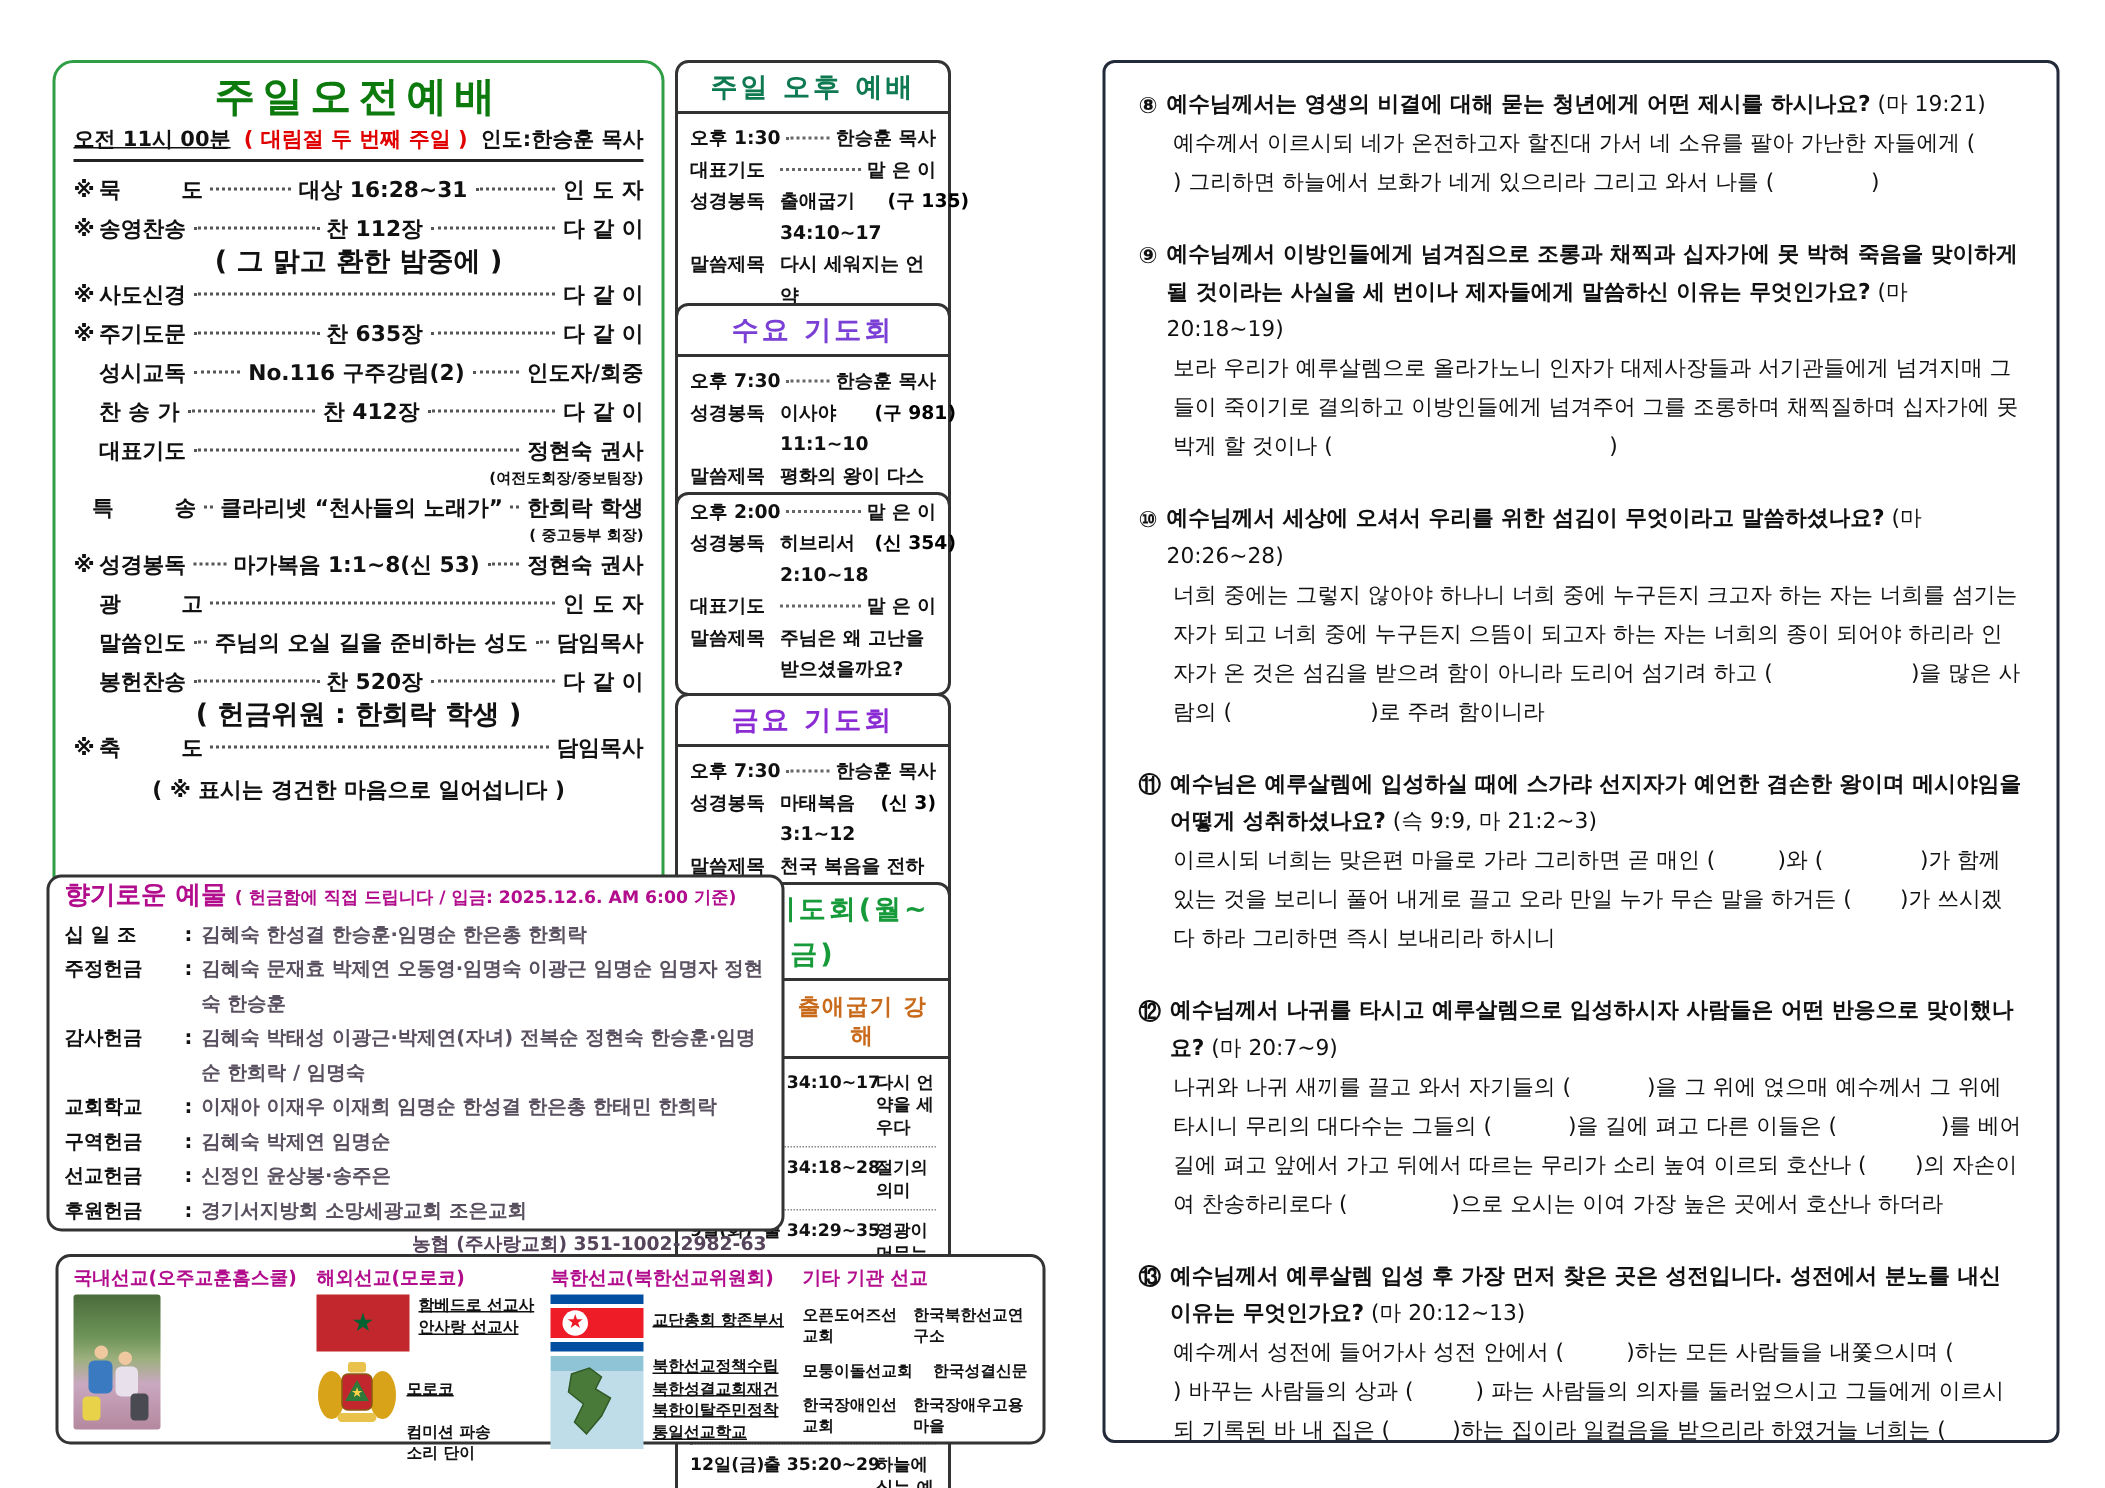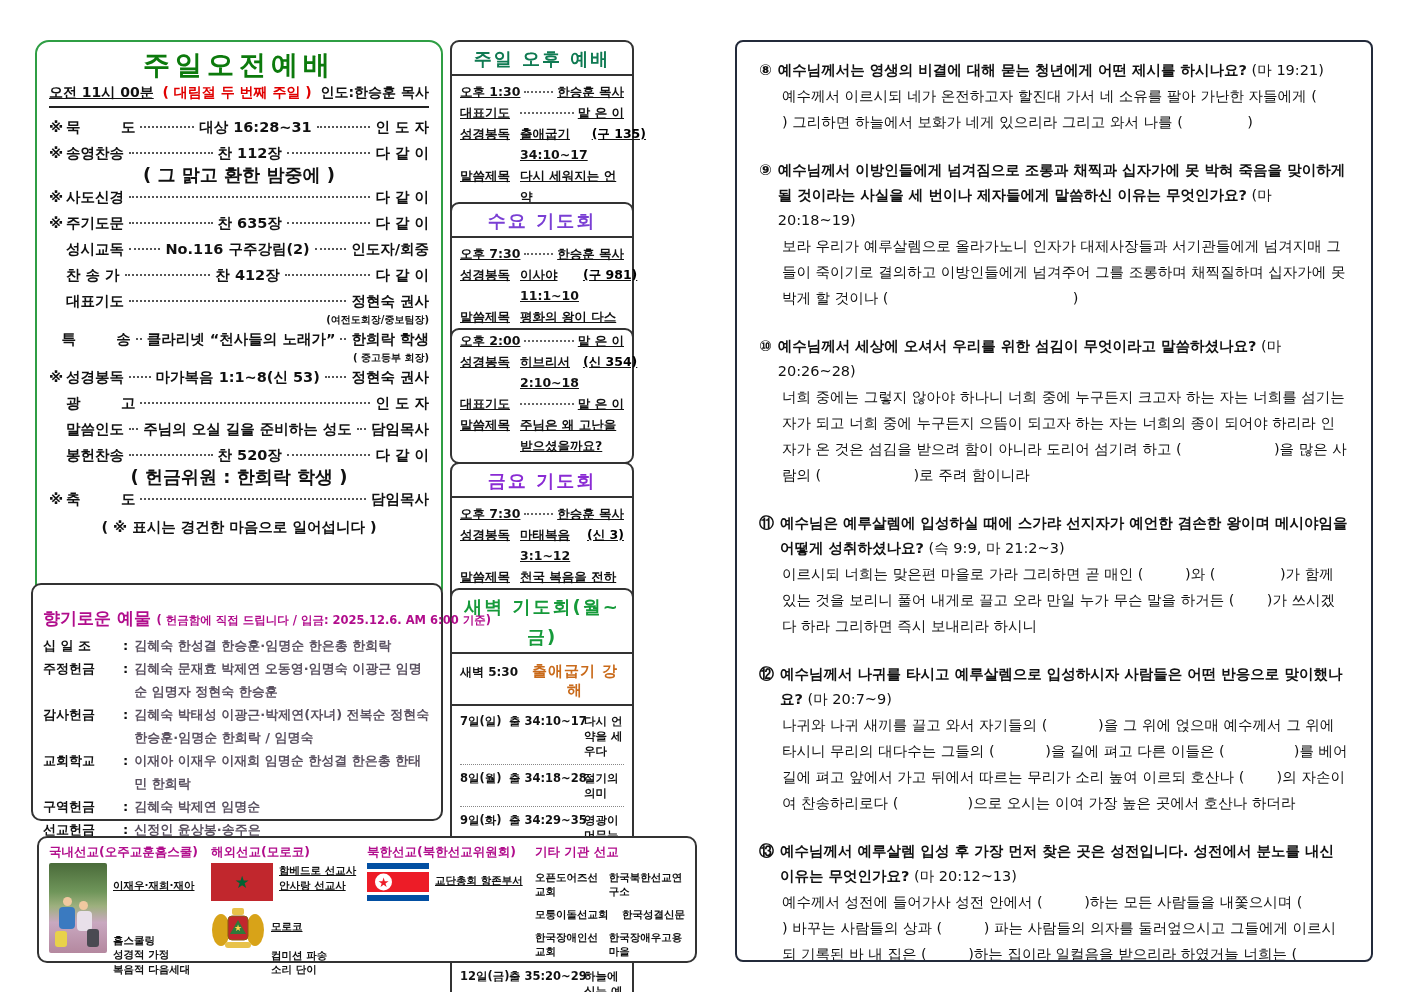--- a/index.html
+++ b/index.html
@@ -26,37 +26,37 @@
   
   .sbox{left:450px;width:184px;border:2px solid #333;border-radius:9px;padding:0 8px 6px;}
   #afternoon{top:40px;min-height:155px;}
   #wed{top:202px;min-height:119px;}
   #thu{top:328px;min-height:128px;}
   #fri{top:462px;min-height:117px;}
   #dawn{top:588px;min-height:236px;}
   .b-title{text-align:center;font-size:18px;font-weight:900;letter-spacing:2px;line-height:30px;
            border-bottom:2px solid #333;margin:0 -8px 5px;padding-top:2px;}
   .t-teal{color:#0f7a52;} .t-pur1{color:#7a3fd4;} .t-pur2{color:#a032cc;} .t-pur3{color:#8a2bd4;} .t-green{color:#169a3a;}
-  .b-row{display:flex;align-items:baseline;font-size:12.5px;font-weight:700;line-height:21px;gap:4px;text-decoration:underline;}
+  .b-row{display:flex;align-items:baseline;font-size:12.5px;font-weight:700;line-height:21px;gap:4px;}
   .b-label{white-space:pre;min-width:56px;}
   .b-val{flex:1 1 auto;}
   .b-ref{color:#000000;white-space:pre;margin-left:auto;text-align:right;}
   .b-right{white-space:pre;margin-left:auto;}
   .b-lead{flex:1 1 auto;border-bottom:2px dotted #666;transform:translateY(-3px);min-width:6px;}
   
   .d-head{display:flex;align-items:baseline;border-bottom:2px solid #333;margin:0 -8px 2px;padding:3px 8px 4px;gap:8px;}
   .d-time{font-size:12px;font-weight:800;white-space:pre;}
   .d-series{flex:1;text-align:center;font-size:15px;font-weight:900;color:#c96a1a;letter-spacing:1px;}
   .d-row{display:flex;gap:5px;font-size:11.5px;font-weight:700;line-height:15px;padding:6px 0 5px;border-bottom:1.5px dotted #888;}
   .d-day{width:44px;white-space:pre;}
   .d-pass{width:70px;white-space:pre;}
   .d-sub{flex:1;}
   .d-note{color:#2a2ac8;text-align:right;font-size:12px;font-weight:800;padding-top:6px;}
   
-  #offering{left:31px;top:583px;width:412px;height:238px;border:2px solid #333;border-radius:10px;padding:22px 10px;}
+  #offering{left:31px;top:583px;width:492px;height:238px;border:2px solid #333;border-radius:10px;padding:1px 10px;}
   .o-head{color:#b10d8c;font-weight:900;line-height:22px;margin-bottom:3px;white-space:nowrap;}
   .o-title{font-size:17px;}
   .o-sub{font-size:11.5px;}
   .o-row{display:flex;font-size:13px;line-height:23px;gap:6px;}
   .o-label{font-weight:700;width:74px;white-space:pre;flex:none;}
   .o-colon{font-weight:800;flex:none;}
   .o-names{color:#5a5160;font-weight:700;}
   .o-account{text-align:right;font-size:12.5px;font-weight:800;color:#55445a;margin-top:2px;}
   
   #missions{left:37px;top:836px;width:660px;height:127px;border:2px solid #333;border-radius:10px;
@@ -391,26 +391,20 @@
       <div class="mi-title">국내선교(오주교훈홈스쿨)</div>
       <div class="mi-row">
         <div class="photo">
           <i style="left:14px;top:34px;width:9px;height:9px;background:#f0c8a0;"></i>
           <i style="left:30px;top:38px;width:9px;height:9px;background:#f0c8a0;"></i>
           <i style="left:10px;top:44px;width:16px;height:22px;background:#3a7ac0;border-radius:4px;"></i>
           <i style="left:28px;top:48px;width:15px;height:20px;background:#e8e0ea;border-radius:4px;"></i>
           <i style="left:6px;top:68px;width:12px;height:16px;background:#e8d24a;border-radius:3px;"></i>
           <i style="left:38px;top:66px;width:12px;height:18px;background:#4a4a52;border-radius:3px;"></i>
         </div>
-        <div class="mi-txt">
-          <div class="u">이재우·재희·재아</div>
-          <div style="margin-top:26px;">홈스쿨링
-성경적 가정
-복음적 다음세대</div>
-        </div>
       </div>
     </div>
 
     <div class="mi-col mi-c2">
       <div class="mi-title">해외선교(모로코)</div>
       <div class="mi-row">
         <div class="flag-ma">
             <span>★</span>
           </div>
         <div class="mi-txt u">함베드로 선교사
@@ -435,20 +429,32 @@
     </div>
 
     <div class="mi-col mi-c3">
       <div class="mi-title">북한선교(북한선교위원회)</div>
       <div class="mi-row">
         <div class="flag-kp">
             <b>★</b>
           </div>
         <div class="mi-txt u" style="padding-top:10px;">교단총회 항존부서</div>
       </div>
+      <div class="mi-row">
+        <div class="mapkp">
+          <svg width="62" height="62" viewBox="0 0 62 62">
+            <rect x="0" y="0" width="62" height="10" fill="#8fc3d6"></rect>
+            <path d="M14 12 L26 8 L34 14 L30 22 L40 28 L34 40 L24 52 L16 44 L22 32 L12 24 Z" fill="#4a7a3a" stroke="#2f5a26"></path>
+          </svg>
+        </div>
+        <div class="mi-txt u">북한선교정책수립
+북한성결교회재건
+북한이탈주민정착
+통일선교학교</div>
+      </div>
     </div>
 
     <div class="mi-col mi-c4">
       <div class="mi-title">기타 기관 선교</div>
       <div class="etc-row">
           <span>오픈도어즈선교회</span>
           <span>한국북한선교연구소</span>
         </div>
       <div class="etc-row">
           <span>모퉁이돌선교회</span>

